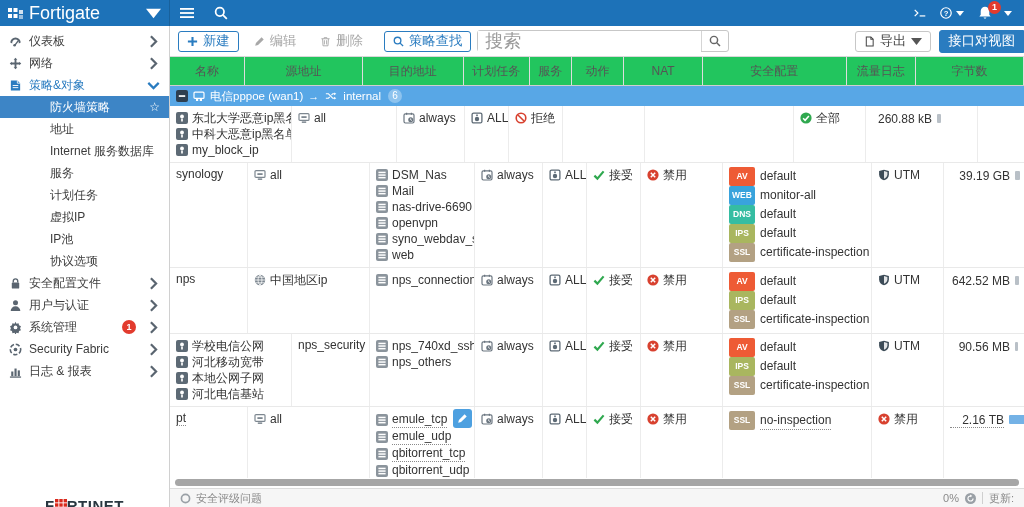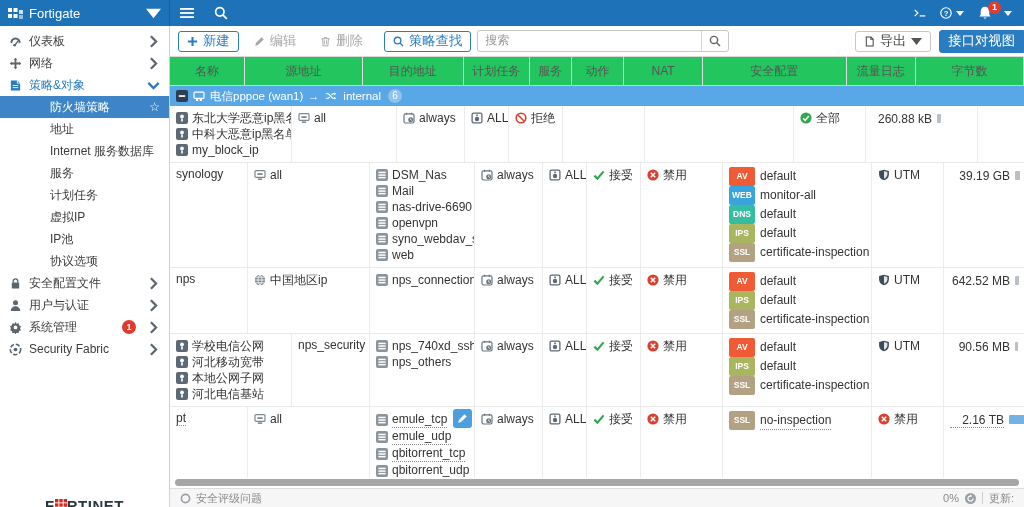--- a/index.html
+++ b/index.html
@@ -5,21 +5,21 @@
   html,body{margin:0;padding:0}
   body{width:1024px;height:507px;overflow:hidden;position:relative;background:#fff;
        font-family:"Liberation Sans","DejaVu Sans",sans-serif;font-size:12px;color:#333}
   .ic{display:inline-flex;align-items:center;justify-content:center;flex:none}
   .ic svg{width:12px;height:12px;display:block}
 
   
   .topbar{position:absolute;top:0;left:0;right:0;height:26px;background:#1d72b8;display:flex;align-items:center;color:#fff;z-index:5}
   .brand{width:170px;box-sizing:border-box;height:100%;display:flex;align-items:center;gap:6px;padding:0 8px;border-right:1px solid rgba(0,0,0,.15)}
   .brand .ic svg{width:15px;height:15px}
-  .brand-name{font-size:13px}
+  .brand-name{font-size:18px}
   .brand .caret{margin-left:auto}
   .caret svg{width:8px;height:5px}
   .tb-btn{display:flex;align-items:center;justify-content:center;padding:0 10px;height:100%;cursor:pointer}
   .tb-btn svg{width:14px;height:14px}
   .tb-right{margin-left:auto;display:flex;align-items:center;gap:14px;padding-right:12px}
   .tb-group{display:flex;align-items:center;gap:4px}
   .term{font-weight:bold;font-size:11px;letter-spacing:1px}
   .bell-wrap{position:relative;display:flex;align-items:center}
   .bell-wrap svg{width:14px;height:14px}
   .noti{position:absolute;top:-5px;right:-9px;background:#e23b2e;color:#fff;border-radius:50%;
@@ -49,21 +49,21 @@
   .main{position:absolute;left:170px;top:26px;right:0;bottom:0;display:flex;flex-direction:column;overflow:hidden}
 
   .toolbar{height:30px;flex:none;display:flex;align-items:center;gap:6px;padding-left:8px;background:#fff;border-bottom:1px solid #d8d8d8}
   .btn{height:21px;display:inline-flex;align-items:center;gap:5px;padding:0 8px;border:1px solid transparent;border-radius:3px;background:#fff;cursor:pointer;white-space:nowrap}
   .btn .ic svg{width:11px;height:11px}
   .btn.blue{border-color:#2a7cc0;color:#2a7cc0}
   .btn.gray{color:#a8a8a8}
   .btn.outline{border-color:#c7c7c7;color:#444}
   .btn.primary{background:#2a7cc0;border-color:#2a7cc0;color:#fff;border-radius:3px 0 0 3px;height:23px}
   .searchbox{display:flex;align-items:center;height:22px;width:252px;border:1px solid #c7c7c7;border-radius:3px;background:#fff;box-sizing:border-box}
-  .searchbox input{border:0;outline:0;flex:1;min-width:0;padding:0 7px;font-size:12px;font-family:Liberation Mono, monospace;color:#333}
+  .searchbox input{border:0;outline:0;flex:1;min-width:0;padding:0 7px;font-size:18px;font-family:Liberation Serif, serif;color:#333}
   .searchbox input::placeholder{color:#999}
   .sbtn{width:26px;height:100%;display:flex;align-items:center;justify-content:center;border-left:1px solid #d5d5d5;color:#666;cursor:pointer}
   .tools-right{margin-left:auto;display:flex;align-items:center;gap:8px}
 
   
   #thead{display:flex;height:28px;flex:none;background:#22c55e;border-bottom:1px solid #cfcfcf}
   .th{display:flex;align-items:center;justify-content:center;box-sizing:border-box;border-right:1px solid #ddd;color:#555;cursor:pointer;overflow:hidden}
   .c0{width:78px}.c1{width:122px}.c2{width:105px}.c3{width:68px}.c4{width:44px}
   .c5{width:54px}.c6{width:82px}.c7{width:149px}.c8{width:72px}.c9{width:112px}
   #grouprow{height:20px;flex:none;background:#58a7e6;color:#fff;display:flex;align-items:center;gap:5px;padding:0 6px;font-size:11.5px;cursor:pointer}
@@ -295,20 +295,36 @@
             <circle cx="7" cy="7" r="2" fill="currentColor"></circle>
           </svg>
         </span>
         <span class="nl">Security Fabric</span>
         <span class="ic chev" style="margin-left:auto">
           <svg viewBox="0 0 6 10">
             <path d="M1 1l4 4-4 4" fill="none" stroke="currentColor" stroke-width="1.7"></path>
           </svg>
         </span>
       </div>
+      <div class="nav-top ">
+        <span class="ic ">
+          <svg viewBox="0 0 14 14">
+            <path d="M1 13h12" stroke="currentColor" stroke-width="1.4"></path>
+            <rect x="2.4" y="7" width="2.3" height="5" fill="currentColor"></rect>
+            <rect x="5.9" y="3.8" width="2.3" height="8.2" fill="currentColor"></rect>
+            <rect x="9.4" y="5.8" width="2.3" height="6.2" fill="currentColor"></rect>
+          </svg>
+        </span>
+        <span class="nl">日志 &amp; 报表</span>
+        <span class="ic chev" style="margin-left:auto">
+          <svg viewBox="0 0 6 10">
+            <path d="M1 1l4 4-4 4" fill="none" stroke="currentColor" stroke-width="1.7"></path>
+          </svg>
+        </span>
+      </div>
     </div>
   <div class="flogo" id="flogo">F<span class="fgrid"><svg viewBox="0 0 12 12">
           <g fill="#d9291c">
             <rect width="3.4" height="3.4"></rect>
             <rect x="4.3" width="3.4" height="3.4"></rect>
             <rect x="8.6" width="3.4" height="3.4"></rect>
             <rect y="4.3" width="3.4" height="3.4"></rect>
             <rect x="4.3" y="4.3" width="3.4" height="3.4"></rect>
             <rect x="8.6" y="4.3" width="3.4" height="3.4"></rect>
             <rect y="8.6" width="3.4" height="3.4"></rect>

